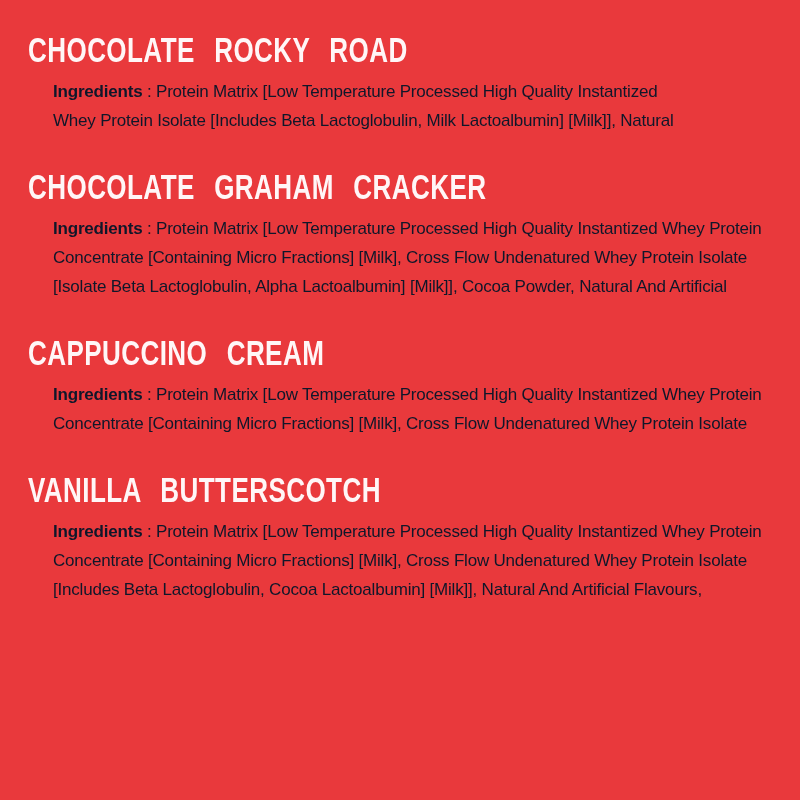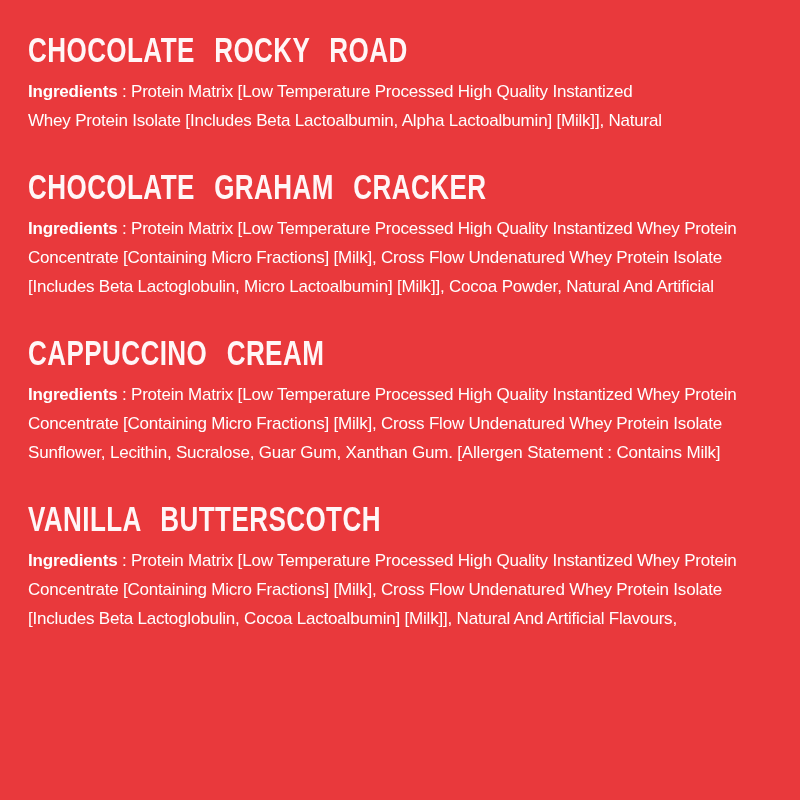--- a/index.html
+++ b/index.html
@@ -28,60 +28,60 @@
     font-size: 31px;
     line-height: 30px;
     letter-spacing: 0.5px;
     word-spacing: 14px;
     white-space: nowrap;
     transform: scale(0.84, 1.12);
     transform-origin: left top;
     margin-bottom: 13px;
   }
   .body-lines {
-    color: #ffffff;
+    color: #0f172a;
     font-size: 17px;
     line-height: 29px;
     letter-spacing: -0.2px;
+    margin-left: 25px;
   }
   .line {
     white-space: nowrap;
   }
   .ing-label {
     font-weight: 700;
   }
 </style>
 </head>
 <body>
 
 <div class="panel">
 
   <div class="section">
     <div class="heading">CHOCOLATE ROCKY ROAD</div>
     <div class="body-lines">
       <div class="line"><span class="ing-label">Ingredients</span><span> : </span><span>Protein Matrix [Low Temperature Processed High Quality Instantized</span></div>
-      <div class="line">Whey Protein Isolate [Includes Beta Lactoalbumin, Alpha Lactoalbumin] [Milk]], Natural</div>
+      <div class="line">Whey Protein Isolate [Includes Beta Lactoglobulin, Milk Lactoalbumin] [Milk]], Natural</div>
     </div>
   </div>
 
   <div class="section">
     <div class="heading">CHOCOLATE GRAHAM CRACKER</div>
     <div class="body-lines">
       <div class="line"><span class="ing-label">Ingredients</span><span> : </span><span>Protein Matrix [Low Temperature Processed High Quality Instantized Whey Protein</span></div>
       <div class="line">Concentrate [Containing Micro Fractions] [Milk], Cross Flow Undenatured Whey Protein Isolate</div>
-      <div class="line">[Includes Beta Lactoglobulin, Micro Lactoalbumin] [Milk]], Cocoa Powder, Natural And Artificial</div>
+      <div class="line">[Isolate Beta Lactoglobulin, Alpha Lactoalbumin] [Milk]], Cocoa Powder, Natural And Artificial</div>
     </div>
   </div>
 
   <div class="section">
     <div class="heading">CAPPUCCINO CREAM</div>
     <div class="body-lines">
       <div class="line"><span class="ing-label">Ingredients</span><span> : </span><span>Protein Matrix [Low Temperature Processed High Quality Instantized Whey Protein</span></div>
       <div class="line">Concentrate [Containing Micro Fractions] [Milk], Cross Flow Undenatured Whey Protein Isolate</div>
-      <div class="line">Sunflower, Lecithin, Sucralose, Guar Gum, Xanthan Gum. [Allergen Statement : Contains Milk]</div>
     </div>
   </div>
 
   <div class="section">
     <div class="heading">VANILLA BUTTERSCOTCH</div>
     <div class="body-lines">
       <div class="line"><span class="ing-label">Ingredients</span><span> : </span><span>Protein Matrix [Low Temperature Processed High Quality Instantized Whey Protein</span></div>
       <div class="line">Concentrate [Containing Micro Fractions] [Milk], Cross Flow Undenatured Whey Protein Isolate</div>
       <div class="line">[Includes Beta Lactoglobulin, Cocoa Lactoalbumin] [Milk]], Natural And Artificial Flavours,</div>
     </div>

